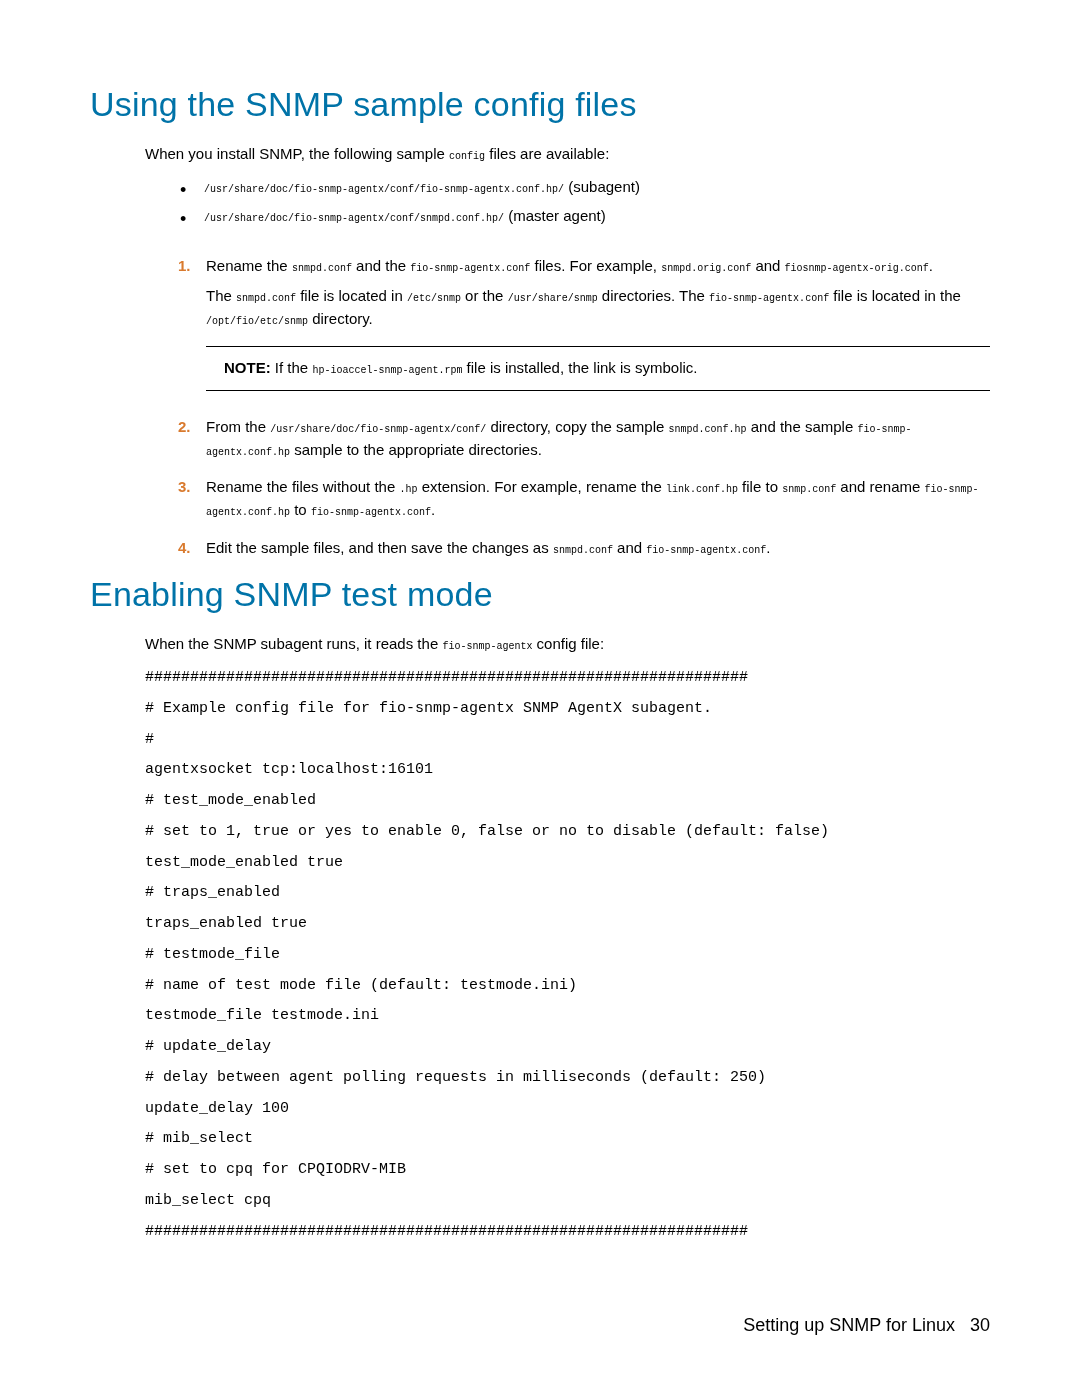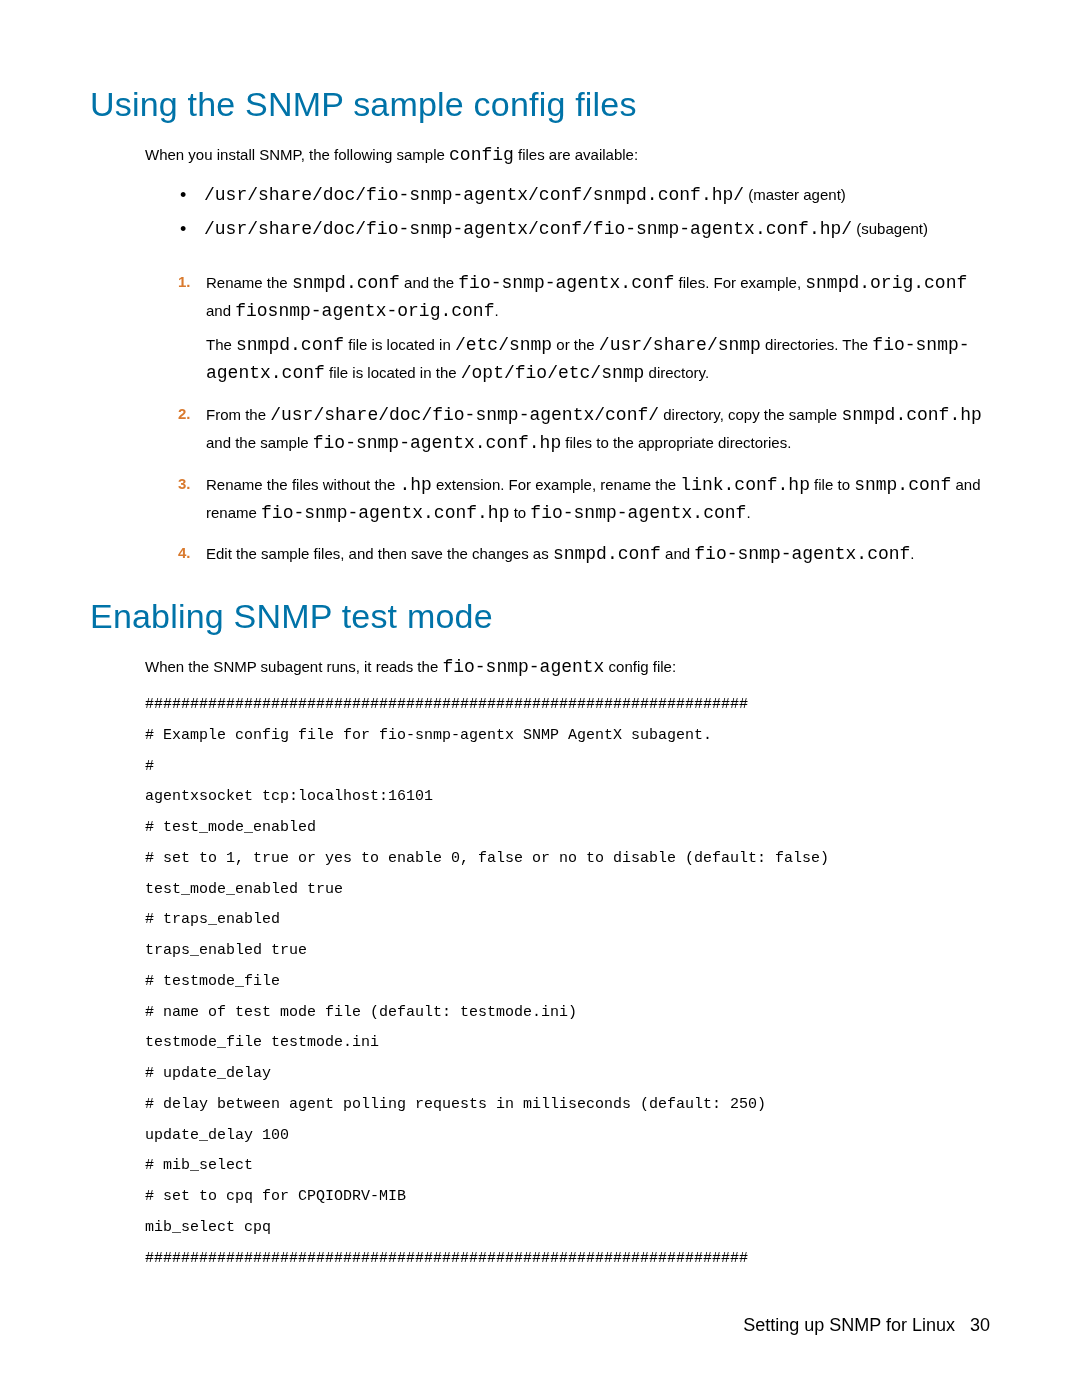--- a/index.html
+++ b/index.html
@@ -24,21 +24,21 @@
     letter-spacing: 0.2px;
   }
   .body-text {
     font-size: 15px;
     line-height: 1.55;
     margin: 0 0 8px 0;
     padding-left: 55px;
   }
   .code {
     font-family: "Courier New", Courier, monospace;
-    font-size: 18px;
+    font-size: 10px;
   }
   ul.bullet-list {
     list-style: none;
     margin: 6px 0 10px 0;
     padding-left: 90px;
   }
   ul.bullet-list li {
     position: relative;
     font-size: 15px;
     line-height: 1.9;
@@ -116,47 +116,54 @@
 <div class="page">
 
   <h2 class="section-heading">Using the SNMP sample config files</h2>
 
   <p class="body-text">
     <span>When you install SNMP, the following sample </span><span class="code">config</span><span> files are available:</span>
   </p>
 
   <ul class="bullet-list">
     <li>
-      <span class="code">/usr/share/doc/fio-snmp-agentx/conf/snmpd.conf.hp/</span><span> (master agent)</span>
+      <span class="code">/usr/share/doc/fio-snmp-agentx/conf/fio-snmp-agentx.conf.hp/</span><span> (subagent)</span>
     </li>
     <li>
-      <span class="code">/usr/share/doc/fio-snmp-agentx/conf/fio-snmp-agentx.conf.hp/</span><span> (subagent)</span>
+      <span class="code">/usr/share/doc/fio-snmp-agentx/conf/snmpd.conf.hp/</span><span> (master agent)</span>
     </li>
   </ul>
 
 
   <ol class="num-list">
     <li>
       <span>Rename the </span><span class="code">snmpd.conf</span><span> and the </span><span class="code">fio-snmp-agentx.conf</span><span> files. For example, </span><span class="code">snmpd.orig.conf</span><span> and </span><span class="code">fiosnmp-agentx-orig.conf</span><span>.</span>
       <p class="step-para">
         <span>The </span><span class="code">snmpd.conf</span><span> file is located in </span><span class="code">/etc/snmp</span><span> or the </span><span class="code">/usr/share/snmp</span><span> directories. The </span><span class="code">fio-snmp-agentx.conf</span><span> file is located in the </span><span class="code">/opt/fio/etc/snmp</span><span> directory.</span>
       </p>
+      <div class="note-block">
+        <hr>
+        <div class="note-inner">
+          <span class="note-label">NOTE:   </span><span>If the </span><span class="code">hp-ioaccel-snmp-agent.rpm</span><span> file is installed, the link is symbolic.</span>
+        </div>
+        <hr>
+      </div>
     </li>
     <li>
-      <span>From the </span><span class="code">/usr/share/doc/fio-snmp-agentx/conf/</span><span> directory, copy the sample </span><span class="code">snmpd.conf.hp</span><span> and the sample </span><span class="code">fio-snmp-agentx.conf.hp</span><span> files to the appropriate directories.</span>
+      <span>From the </span><span class="code">/usr/share/doc/fio-snmp-agentx/conf/</span><span> directory, copy the sample </span><span class="code">snmpd.conf.hp</span><span> and the sample </span><span class="code">fio-snmp-agentx.conf.hp</span><span> sample to the appropriate directories.</span>
     </li>
     <li>
       <span>Rename the files without the </span><span class="code">.hp</span><span> extension. For example, rename the </span><span class="code">link.conf.hp</span><span> file to </span><span class="code">snmp.conf</span><span> and rename </span><span class="code">fio-snmp-agentx.conf.hp</span><span> to </span><span class="code">fio-snmp-agentx.conf</span><span>.</span>
     </li>
     <li>
       <span>Edit the sample files, and then save the changes as </span><span class="code">snmpd.conf</span><span> and </span><span class="code">fio-snmp-agentx.conf</span><span>.</span>
     </li>
   </ol>
 
-  <h2 class="section-heading" style="margin-top:28px;">Enabling SNMP test mode</h2>
+  <h2 class="section-heading" style="margin-top:16px;">Enabling SNMP test mode</h2>
 
   <p class="body-text">
     <span>When the SNMP subagent runs, it reads the </span><span class="code">fio-snmp-agentx</span><span> config file:</span>
   </p>
 
   <div class="config-block">###################################################################
 # Example config file for fio-snmp-agentx SNMP AgentX subagent.
 #
 agentxsocket tcp:localhost:16101
 # test_mode_enabled

